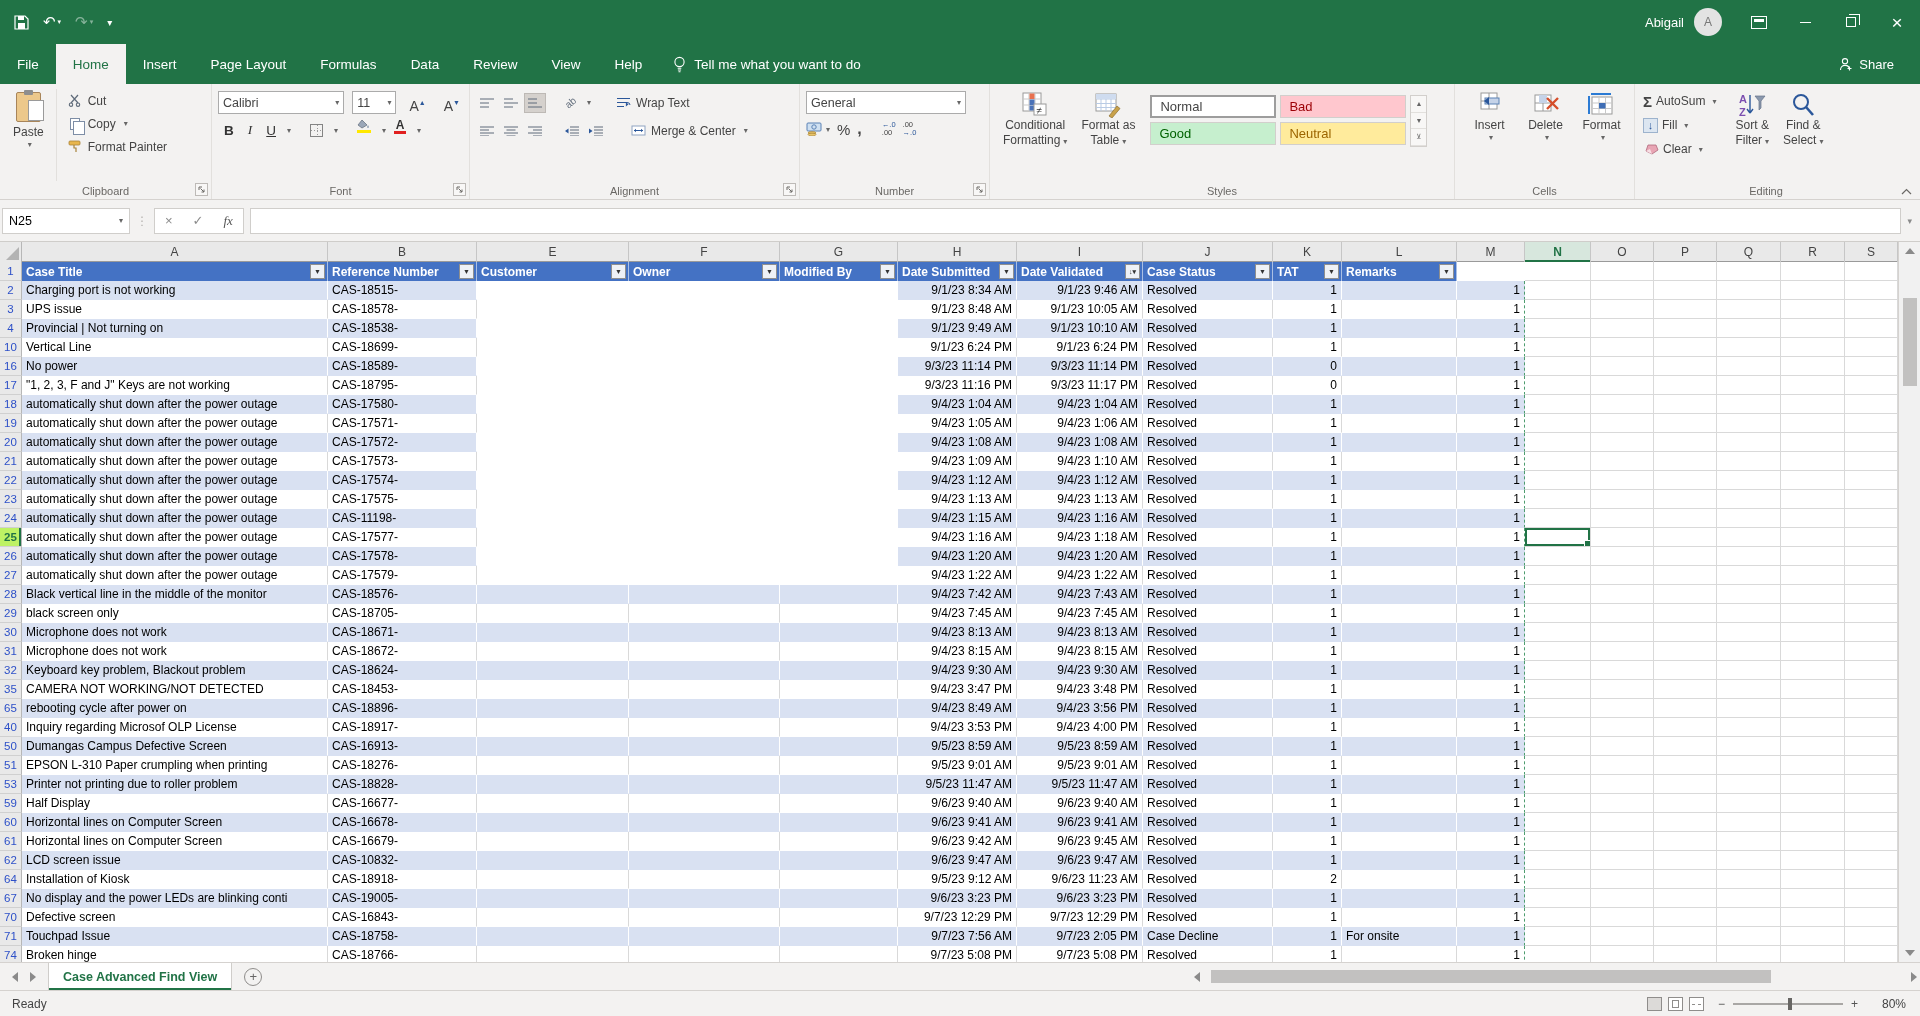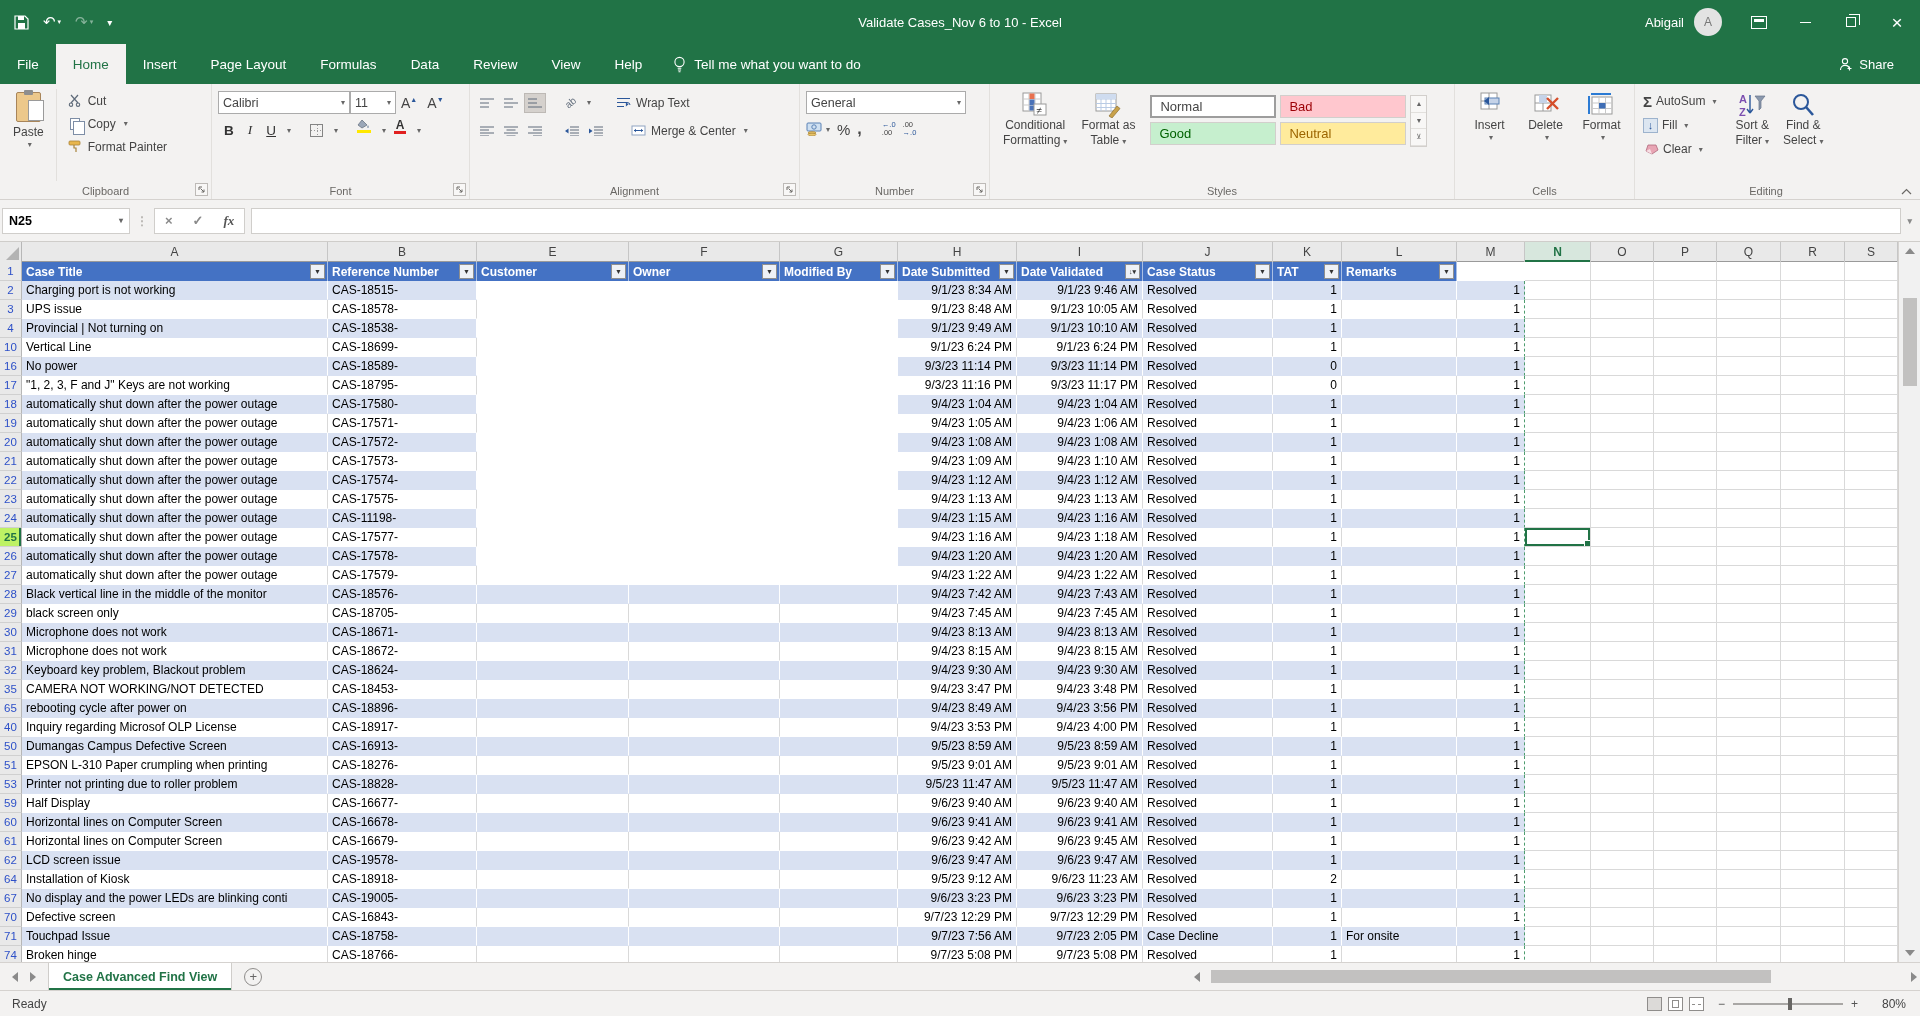--- a/index.html
+++ b/index.html
@@ -80,21 +80,21 @@
   .galscroll div { flex:1; display:flex; align-items:center; justify-content:center; font-size:7px; color:#666; border-bottom:1px solid #e2e0dd; }
 
   
   .cellsbtn { width:56px; }
   .ed-row { display:flex; align-items:center; gap:4px; font-size:12px; height:24px; padding:0 2px; white-space:nowrap; }
   .sigma { font-size:15px; font-weight:bold; color:#444; }
   .fill-ic { width:15px; height:15px; background:#dce6f1; border:1px solid #9db3cd; color:#2b579a; font-size:11px; display:flex; align-items:center; justify-content:center; }
   .ribcollapse { position:absolute; right:8px; bottom:4px; color:#666; }
 
   
-  .fbar { height:42px; background:#f3f2f1; border-bottom:1px solid #cfcdca; display:flex; align-items:center; padding:0 2px; gap:6px;font-weight:bold; }
+  .fbar { height:42px; background:#f3f2f1; border-bottom:1px solid #cfcdca; display:flex; align-items:center; padding:0 2px; gap:6px; }
   .namebox { width:128px; height:26px; background:#fff; border:1px solid #d0cecb; display:flex; align-items:center; justify-content:space-between; padding:0 6px; font-size:12.5px; }
   .vdots { color:#b5b2af; font-size:12px; letter-spacing:0; }
   .fx-btns { height:26px; background:#fff; border:1px solid #d0cecb; display:flex; align-items:center; }
   .fx-btns span { padding:0 10px; color:#8a8a8a; font-size:13px; }
   .fx-it { font-family:"Liberation Serif", serif; font-style:italic; color:#555 !important; }
   .fml { flex:1; height:26px; background:#fff; border:1px solid #d0cecb; font-size:12.5px; padding:0 6px; line-height:24px; }
   .fml-car { color:#8a8a8a; font-size:9px; padding-right:6px; }
 
   
   .gridarea { position:relative; height:720px; overflow:hidden; background:#fff; }
@@ -172,21 +172,20 @@
       <svg width="15" height="15" viewBox="0 0 15 15">
           <path d="M1 1 h10 l3 3 v10 h-13 z" fill="none" stroke="#fff" stroke-width="1.2"></path>
           <rect x="4" y="8" width="7" height="6" fill="#fff"></rect>
           <rect x="4" y="1" width="6" height="4" fill="#fff"></rect>
         </svg>
     </span>
     <span class="qbtn">↶<span class="mini-car">▾</span></span>
     <span class="qbtn dim">↷<span class="mini-car">▾</span></span>
     <span class="qbtn" style="font-size:10px;">▾</span>
   </div>
-  <div class="win-title">Validate Cases_Nov 6 to 10  -  Excel</div>
   <div class="tb-right">
     <div class="account">
       <span>Abigail</span>
       <span class="avatar">A</span>
     </div>
     <div class="ribopt">
         <span class="ribopt-ic"></span>
       </div>
     <div class="winbtn">
         <span class="min-ic"></span>
@@ -270,21 +269,21 @@
     <div class="glabel">Clipboard</div>
     <div class="dlaunch">
         <svg width="7" height="7" viewBox="0 0 7 7">
           <path d="M1 1 h3 M1 1 v3 M6 6 L2.5 2.5 M6 6 h-2.5 M6 6 v-2.5" stroke="#6a6865" stroke-width="1" fill="none"></path>
         </svg>
       </div>
   </div>
 
   <div class="rgroup" style="width:258px">
     <div style="display:flex;flex-direction:column;gap:5px;padding-top:2px;">
-      <div style="display:flex;gap:0;align-items:center;">
+      <div style="display:flex;gap:8px;align-items:flex-end;">
         <div class="selbox" style="width:132px">
           <span>Calibri</span>
             <span class="car">▾</span>
         </div>
         <div class="selbox" style="width:46px">
           <span>11</span>
             <span class="car">▾</span>
         </div>
         <div class="grow-a">A<sup>▲</sup></div>
         <div class="grow-a">A<sup>▼</sup></div>
@@ -1261,21 +1260,21 @@
           <div class="cell" style="width: 66px;"></div>
           <div class="cell" style="width: 63px;"></div>
           <div class="cell" style="width: 63px;"></div>
           <div class="cell" style="width: 64px;"></div>
           <div class="cell" style="width: 64px;"></div>
           <div class="cell" style="width: 53px;"></div>
         </div>
         <div class="grow2">
           <div class="gut">62</div>
           <div class="cell intab band" style="width: 306px;">LCD screen issue</div>
-          <div class="cell intab band" style="width: 149px;">CAS-19578-</div>
+          <div class="cell intab band" style="width: 149px;">CAS-10832-</div>
           <div class="cell intab band" style="width: 152px;"></div>
           <div class="cell intab band" style="width: 151px;"></div>
           <div class="cell intab band" style="width: 118px;"></div>
           <div class="cell intab band rt" style="width: 119px;">9/6/23 9:47 AM</div>
           <div class="cell intab band rt" style="width: 126px;">9/6/23 9:47 AM</div>
           <div class="cell intab band" style="width: 130px;">Resolved</div>
           <div class="cell intab band rt" style="width: 69px;">1</div>
           <div class="cell intab band" style="width: 115px;"></div>
           <div class="cell intab band rt tedge" style="width: 68px;">1</div>
           <div class="cell" style="width: 66px;"></div>

